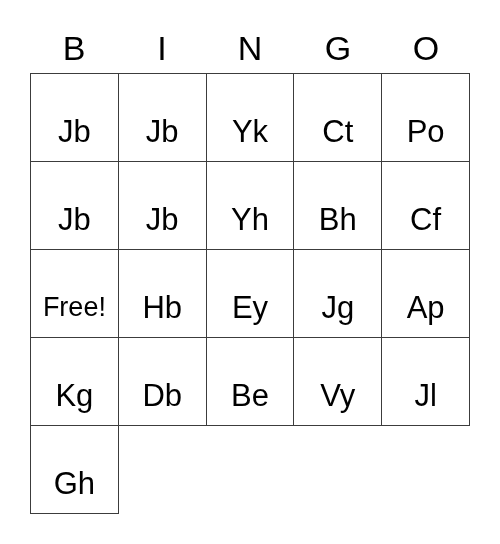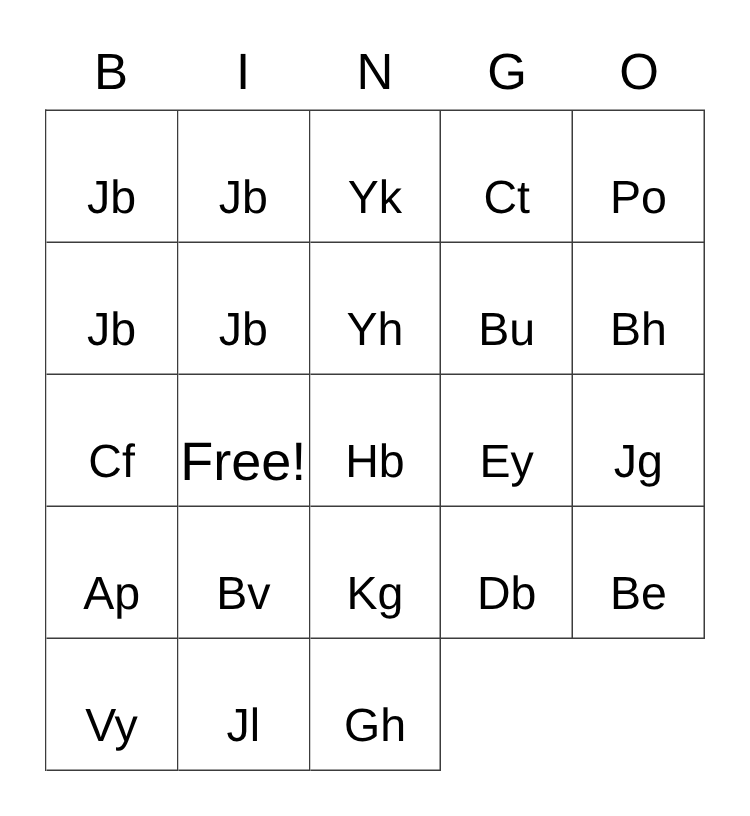--- a/index.html
+++ b/index.html
@@ -70,21 +70,21 @@
   .cell-text {
     font-size: 31px;
     line-height: 1;
     color: #000000;
     white-space: nowrap;
     user-select: none;
     margin-top: 28px;
   }
   
   .cell.free .cell-text {
-    font-size: 36px;
+    font-size: 27px;
   }
 </style>
 </head>
 <body>
 
 <div id="card">
 
   <div id="header-row">
     <div class="header-cell">
       <span>B</span>
@@ -123,23 +123,20 @@
 
     <div class="cell">
       <span class="cell-text">Jb</span>
     </div>
     <div class="cell">
       <span class="cell-text">Jb</span>
     </div>
     <div class="cell">
       <span class="cell-text">Yh</span>
     </div>
-    <div class="cell">
-      <span class="cell-text">Bu</span>
-    </div>
 
     <div class="cell">
       <span class="cell-text">Bh</span>
     </div>
     <div class="cell">
       <span class="cell-text">Cf</span>
     </div>
     <div class="cell free">
       <span class="cell-text">Free!</span>
     </div>
@@ -148,23 +145,20 @@
     </div>
     <div class="cell">
       <span class="cell-text">Ey</span>
     </div>
 
     <div class="cell">
       <span class="cell-text">Jg</span>
     </div>
     <div class="cell">
       <span class="cell-text">Ap</span>
-    </div>
-    <div class="cell">
-      <span class="cell-text">Bv</span>
     </div>
     <div class="cell">
       <span class="cell-text">Kg</span>
     </div>
     <div class="cell">
       <span class="cell-text">Db</span>
     </div>
 
     <div class="cell">
       <span class="cell-text">Be</span>

